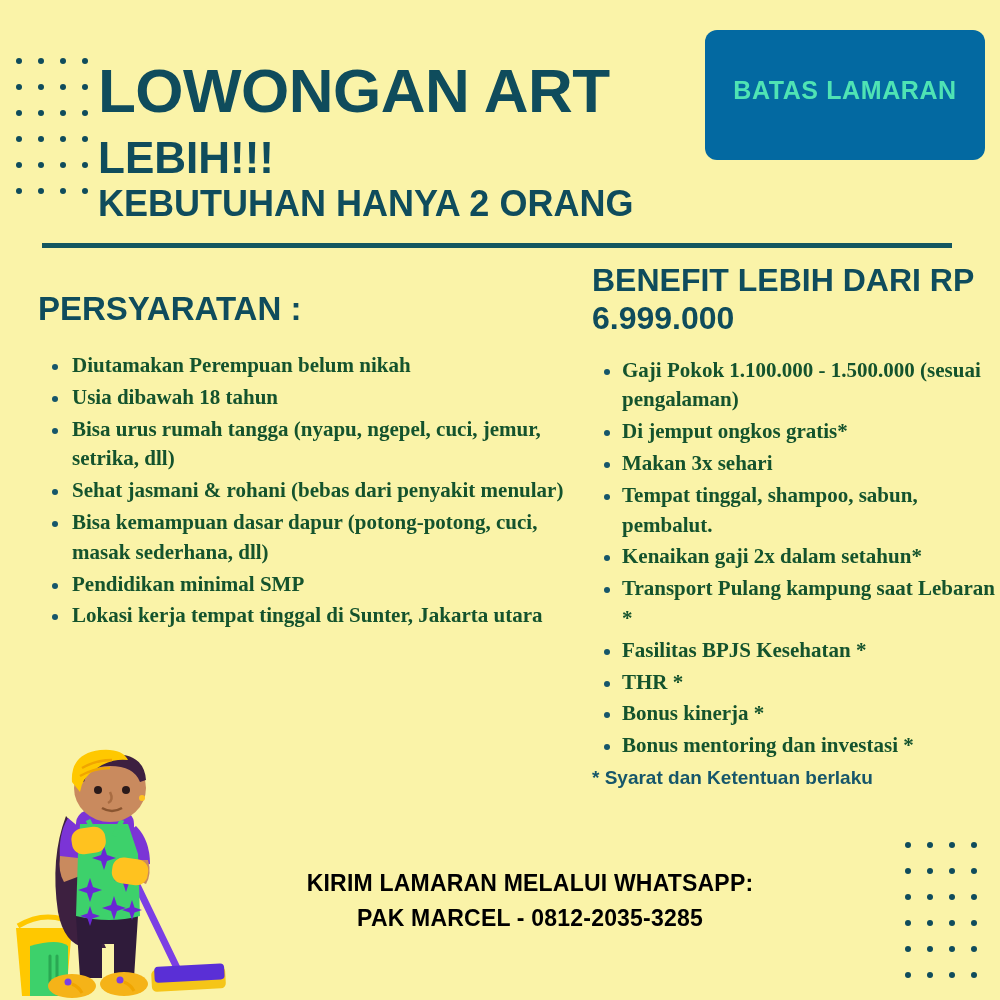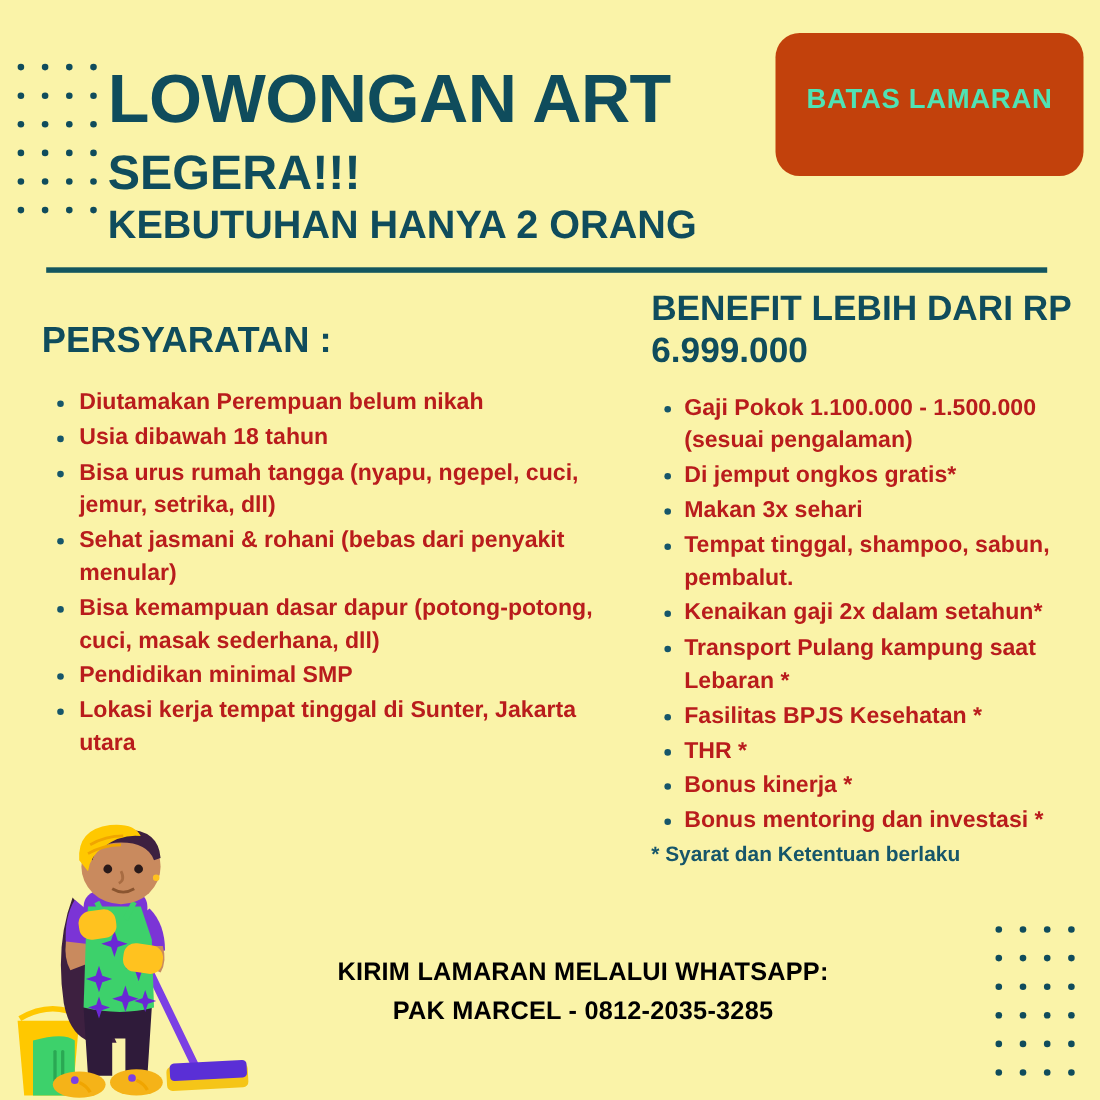--- a/index.html
+++ b/index.html
@@ -83,22 +83,22 @@
     white-space: nowrap;
   }
 
   
   .deadline-badge {
     position: absolute;
     left: 705px;
     top: 30px;
     width: 280px;
     height: 130px;
-    background: #c2410c;
-    border-radius: 22px;
+    background: #0369a1;
+    border-radius: 12px;
     display: flex;
     flex-direction: column;
     align-items: center;
     justify-content: center;
     z-index: 4;
   }
   .deadline-label {
     font-size: 25px;
     font-weight: 700;
     color: #4fe3b4;
@@ -157,23 +157,24 @@
   ul.bullets {
     list-style: none;
     margin: 0;
     padding: 0;
   }
   ul.bullets > li {
     position: relative;
     padding-left: 30px;
     font-size: 21px;
     font-weight: 700;
-    color: #b91c1c;
+    color: #14532d;
     line-height: 1.42;
     margin-bottom: 2px;
+    font-family: Liberation Serif, serif;
   }
   ul.bullets > li::before {
     content: "";
     position: absolute;
     left: 12px;
     top: 13px;
     width: 6px;
     height: 6px;
     border-radius: 50%;
     background: #16566a;
@@ -272,21 +273,21 @@
       <span class="dot"></span>
       <span class="dot"></span>
     <span class="dot"></span>
       <span class="dot"></span>
       <span class="dot"></span>
       <span class="dot"></span>
   </div>
 
   <div class="header">
     <div class="title-main">LOWONGAN ART</div>
-    <div class="title-sub1">SEGERA!!!</div>
+    <div class="title-sub1">LEBIH!!!</div>
     <div class="title-sub2">KEBUTUHAN HANYA 2 ORANG</div>
   </div>
 
   <div class="deadline-badge">
     <div class="deadline-label">BATAS LAMARAN</div>
   </div>
 
   <div class="divider"></div>
 
   <div class="col-left">

